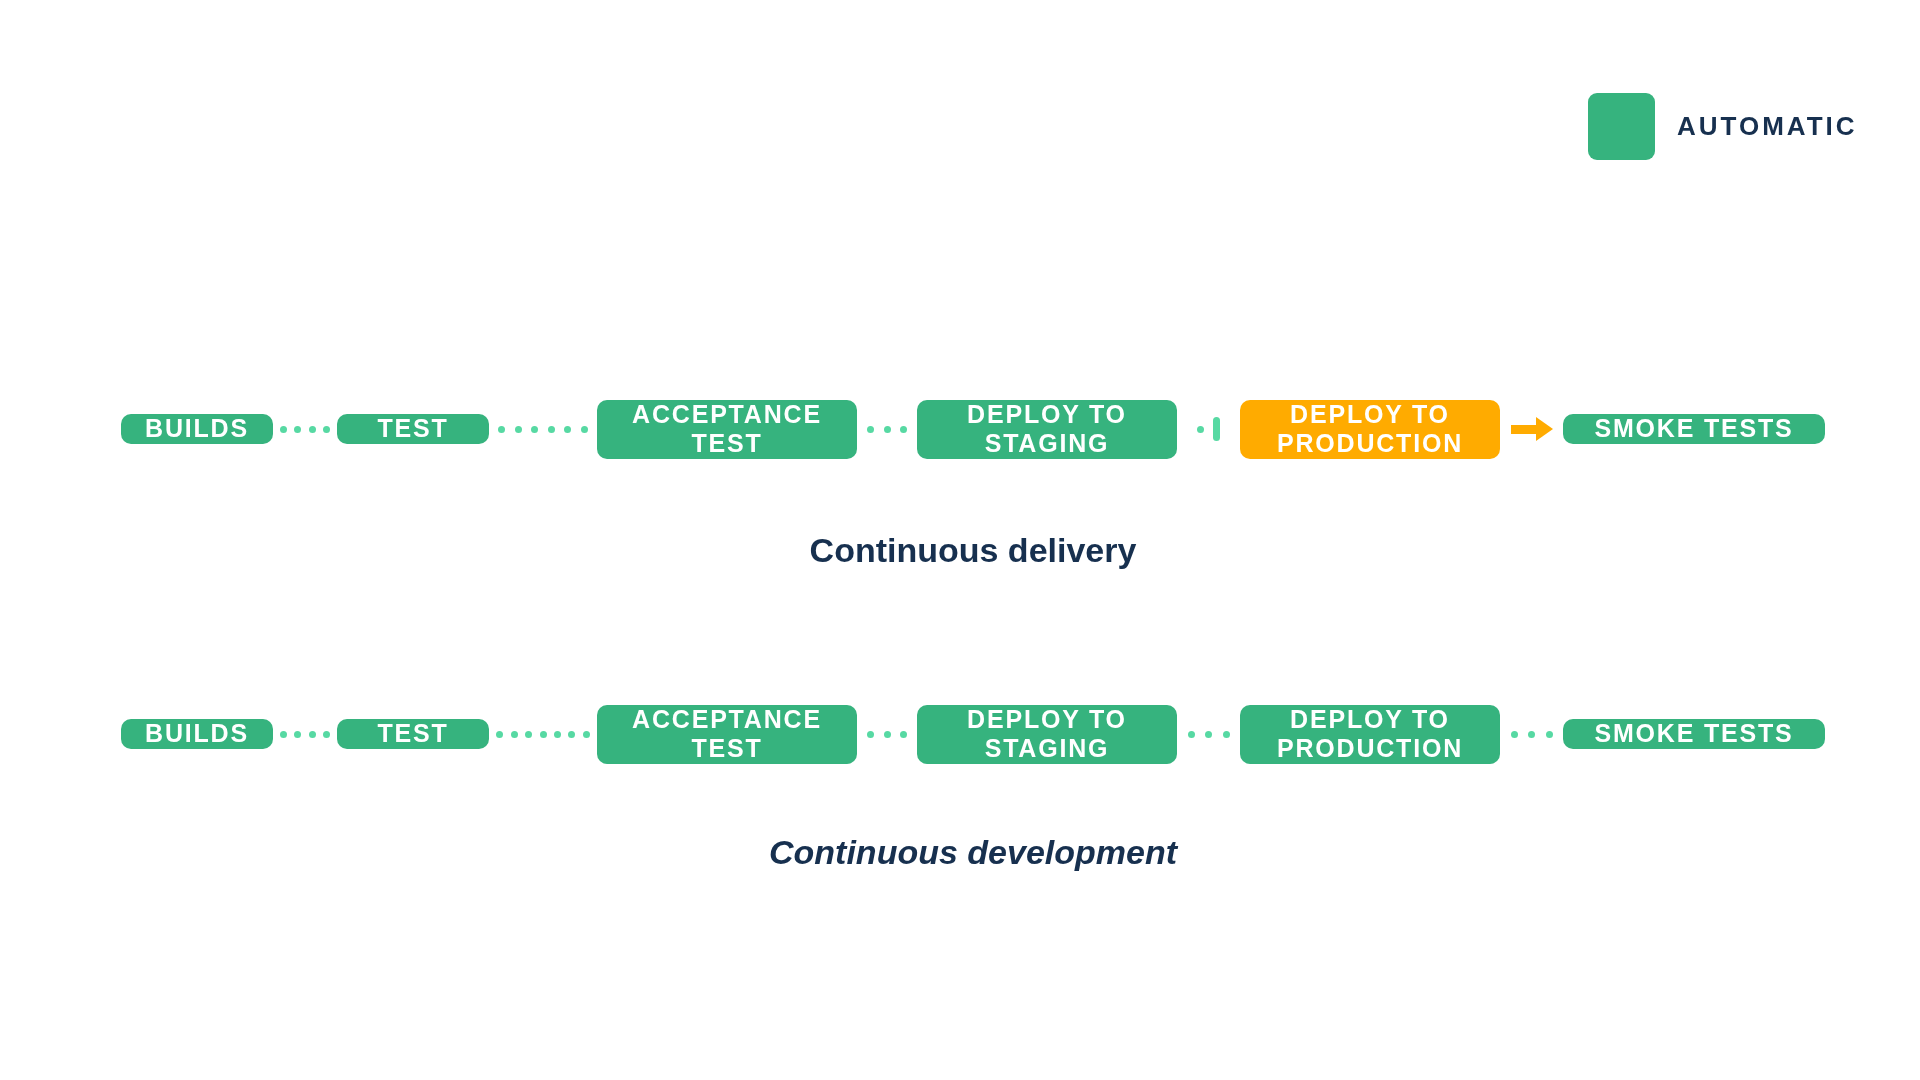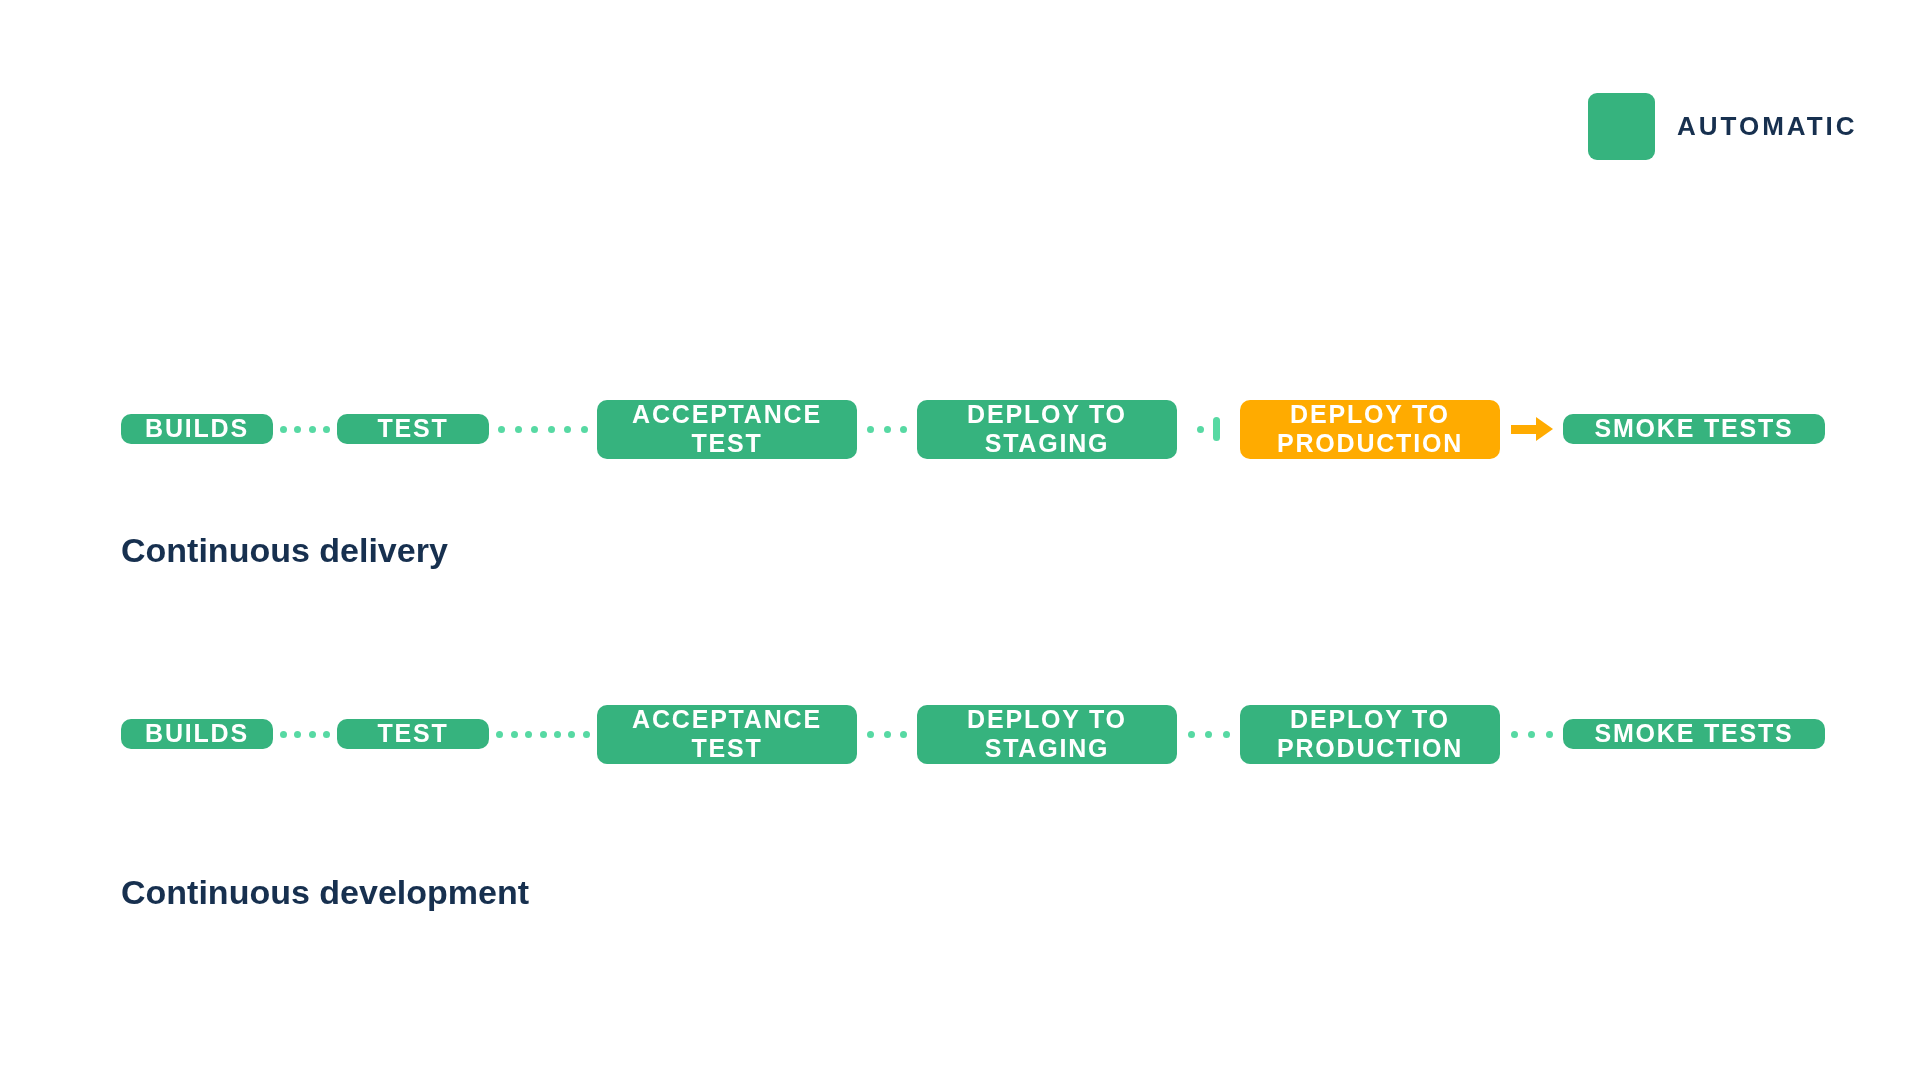--- a/index.html
+++ b/index.html
@@ -63,26 +63,26 @@
   .arrow-shaft{width:25px;height:9px;background:var(--manual);flex:0 0 auto;}
   .arrow-head{
     width:0;height:0;flex:0 0 auto;
     border-left:17px solid var(--manual);
     border-top:12px solid transparent;
     border-bottom:12px solid transparent;
   }
 
   .caption{
     position:absolute;left:121px;width:1704px;
-    text-align:left;
+    text-align:center;
     font-size:34px;font-weight:bold;
     color:var(--navy);
   }
   .caption-delivery{top:531px;}
-  .caption-development{top:873px;}
+  .caption-development{top:833px;font-style:italic;}
 </style>
 </head>
 <body>
 
 <div class="legend">
     <div class="legend-row">
       <div class="legend-swatch" style="background: rgb(54, 179, 126);"></div>
       <span class="legend-label">AUTOMATIC</span>
     </div>
   </div>

